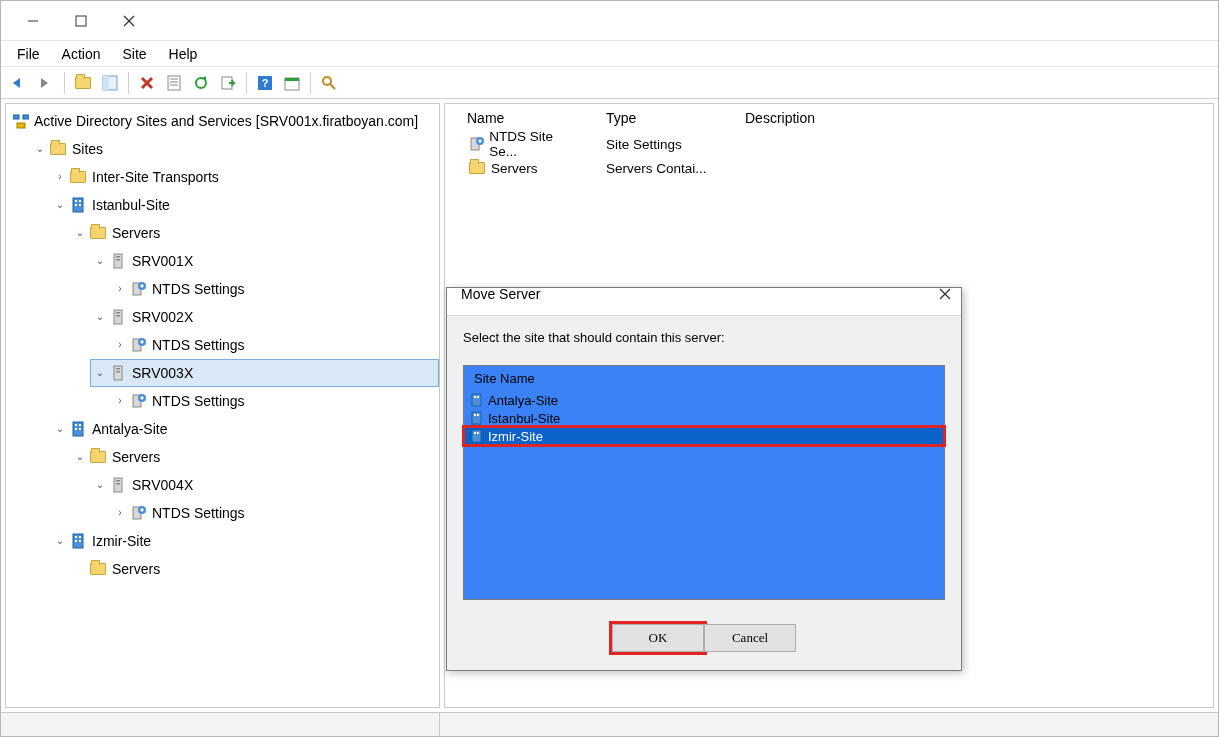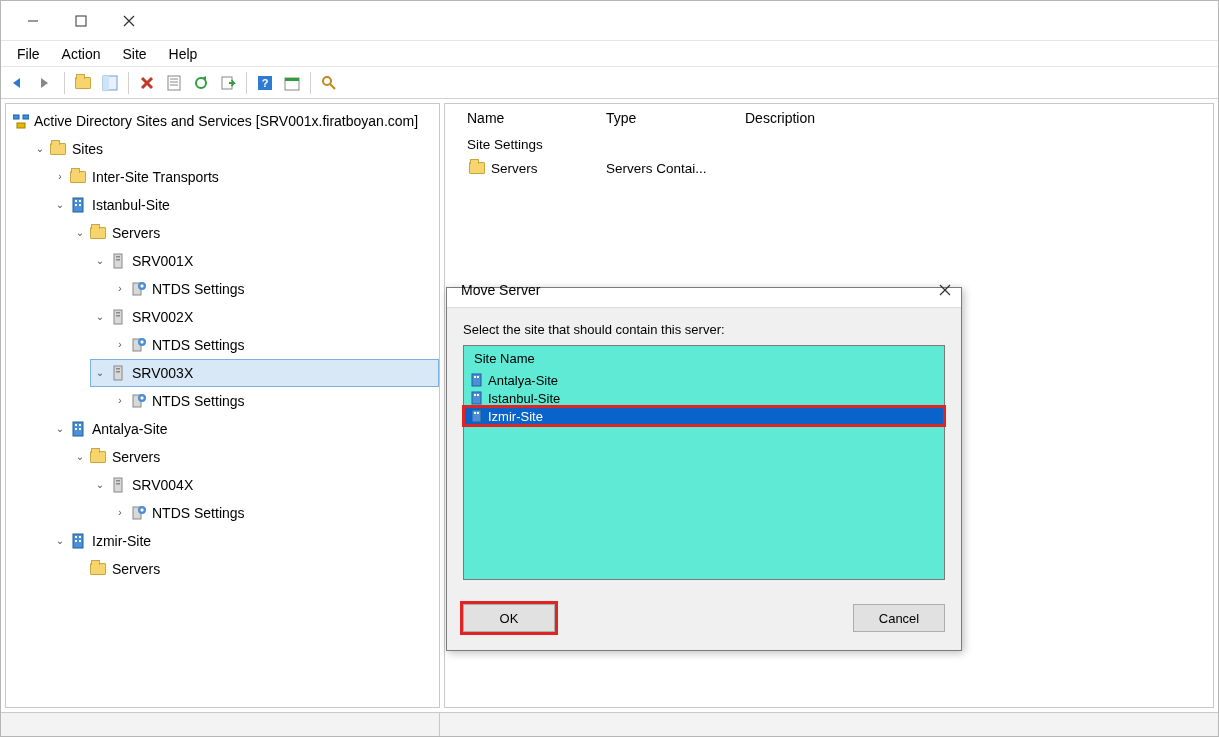--- a/index.html
+++ b/index.html
@@ -142,48 +142,49 @@
   .dialog {
     position: absolute;
     left: 446px;
     top: 287px;
     width: 516px;
     background: #f0f0f0;
     border: 1px solid #7b7b7b;
     box-shadow: 2px 2px 8px rgba(0,0,0,.25);
   }
   .dlg-title {
-    height: 20px;
+    height: 28px;
     display:flex;align-items:center;justify-content:space-between;
     padding: 0 10px 16px 14px;
     background:#fff;
     border-bottom:1px solid #dcdcdc;
     font-size:14px;
   }
   .dlg-body { padding: 14px 16px 8px 16px; font-size:13px; }
   .dlg-list {
-    background:#5eead4;
+    background:#3b82f6;
     border:1px solid #7a7a7a;
-    margin-top:8px;
+    margin-top:20px;
     height: 235px;
   }
   .dlg-list-header { padding:5px 10px; font-size:13px; }
   .dlg-item {
     display:flex;align-items:center;
     padding:0 6px; height:18px; font-size:13px;
     gap:4px;
   }
   .dlg-item.selected {
     background:#0a63c9;color:#fff;
     outline:3px solid #e02424;
     outline-offset:-1px;
   }
   .dlg-buttons {
-    display:flex;justify-content:space-between;gap:0;
+    display:flex;justify-content:center;gap:0;
     padding: 16px 16px 18px 16px;
+    font-family: Liberation Serif, serif;
   }
   .dlg-btn {
     width:92px;height:28px;
     background:#e1e1e1;border:1px solid #adadad;
     display:flex;align-items:center;justify-content:center;
     font-size:13px;
   }
   .dlg-btn.ok { outline:3px solid #e02424; }
   
   .statusbar {
@@ -537,20 +538,30 @@
     </div>
   </div>
 
   <div class="listpanel">
     <div class="list-header">
       <div class="list-col col-name">Name</div>
       <div class="list-col col-type">Type</div>
       <div class="list-col col-desc">Description</div>
     </div>
     <div class="list-row">
+      <div class="list-col col-name" style="display:flex;align-items:center;gap:4px;">
+        <span class="row-icon">
+            <svg width="16" height="16">
+              <rect x="3" y="2" width="8" height="12" fill="#d8d8d8" stroke="#888"></rect>
+              <circle cx="12" cy="5" r="4" fill="#4c8fd6"></circle>
+              <path d="M10 5 L12 3 L14 5 L12 7Z" fill="#fff"></path>
+            </svg>
+          </span>
+        <span>NTDS Site Se...</span>
+      </div>
       <div class="list-col col-type">Site Settings</div>
       <div class="list-col col-desc"></div>
     </div>
     <div class="list-row">
       <div class="list-col col-name" style="display:flex;align-items:center;gap:4px;">
         <span class="row-icon">
             <span class="folder-icon"></span>
           </span>
         <span>Servers</span>
       </div>

